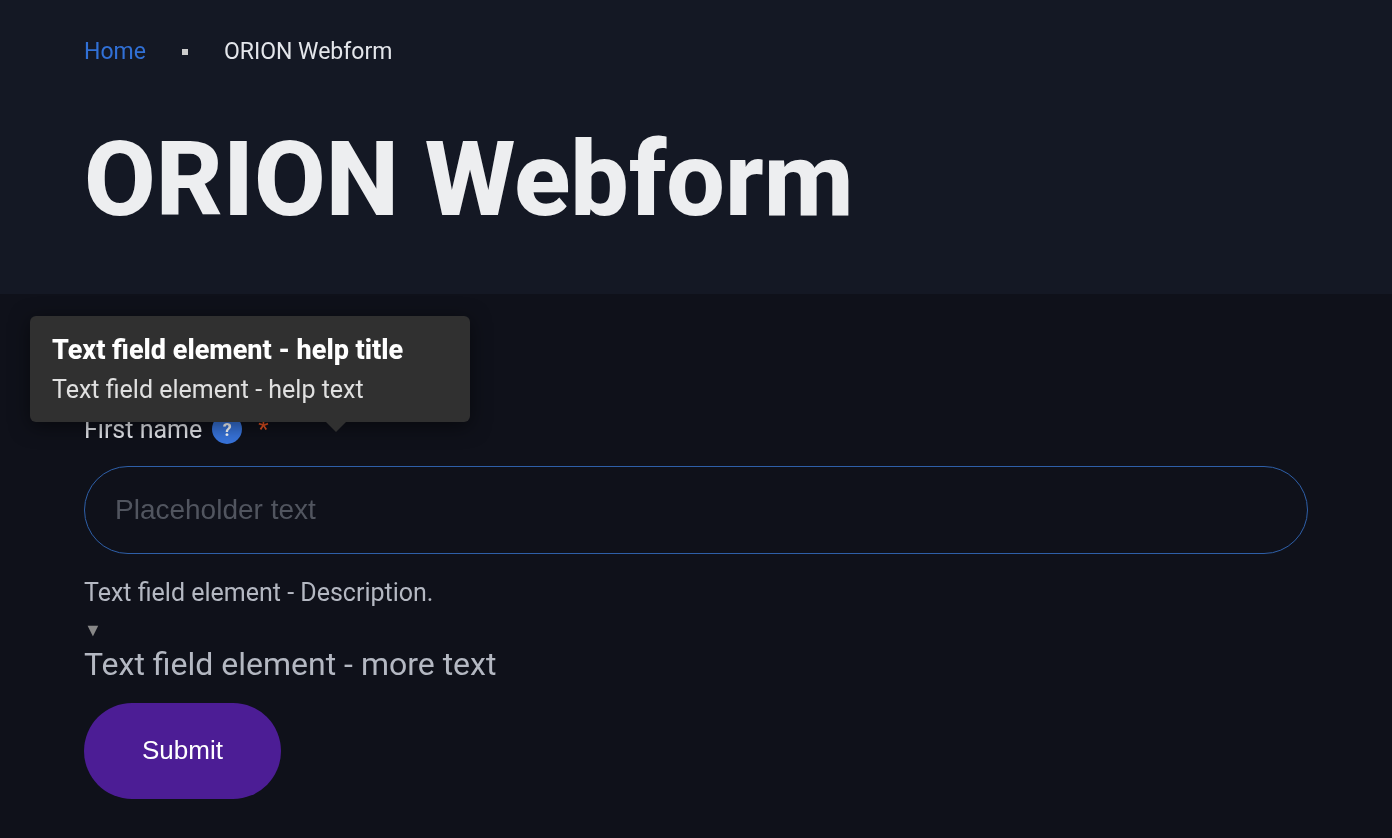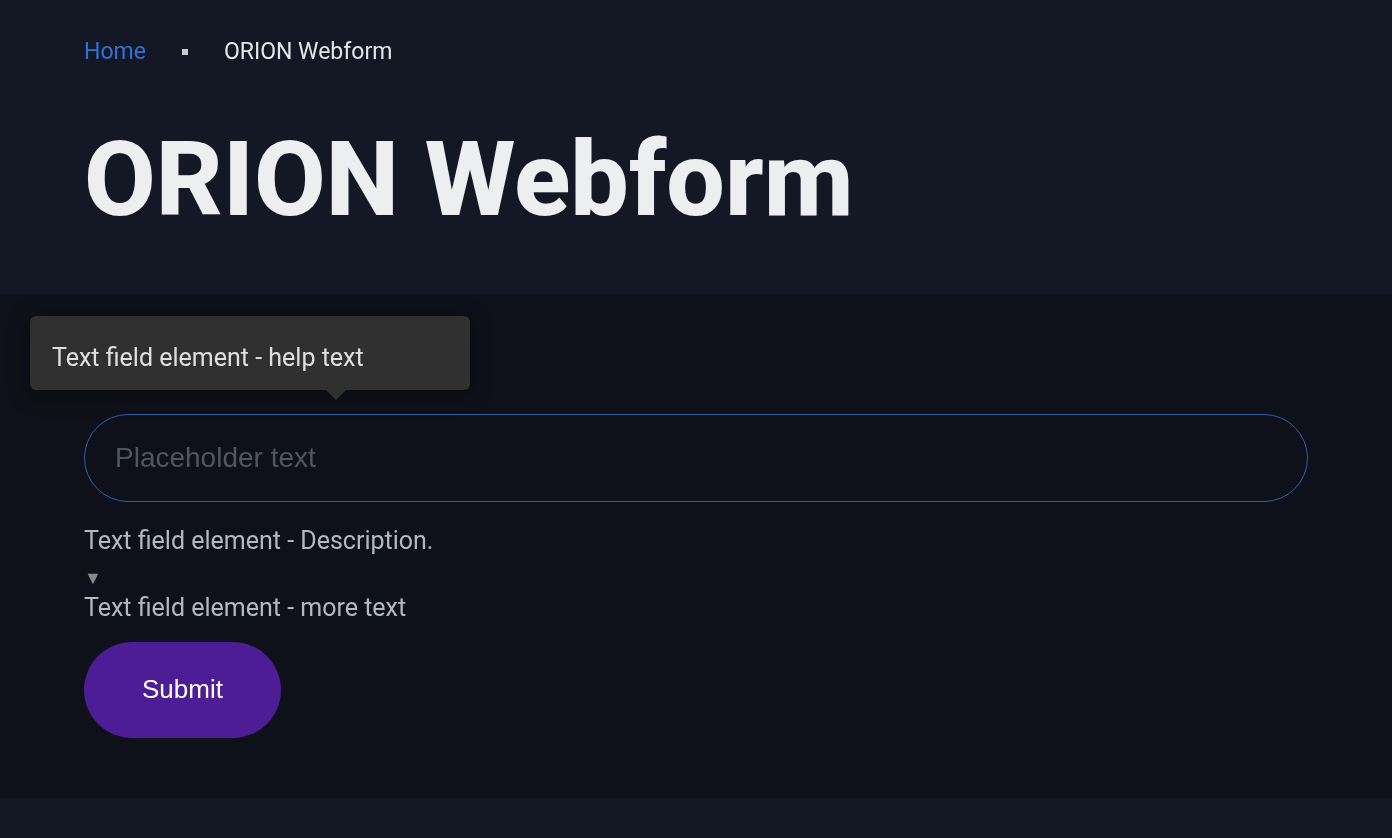--- a/index.html
+++ b/index.html
@@ -130,21 +130,21 @@
   }
   .more-caret {
     color: #888;
     font-size: 18px;
   }
   .more-link {
     color: #3874DB;
     cursor: pointer;
   }
   .more-text {
-    font-size: 25px;
+    font-size: 32px;
     color: #B4B8C2;
     margin-top: 4px;
   }
   .submit-btn {
     margin-top: 20px;
     background: #4c1d95;
     color: #fff;
     border: none;
     border-radius: 48px;
     height: 96px;
@@ -164,23 +164,29 @@
     <span class="breadcrumb-current">ORION Webform</span>
   </nav>
 
   <h1 class="page-title">ORION Webform</h1>
 
   <div class="form-section">
 
     <div class="field-wrap">
 
       <div class="tooltip">
+        <div class="tooltip-title">Text field element - help title</div>
         <div class="tooltip-text">Text field element - help text</div>
       </div>
 
+      <div class="field-label-row">
+        <span class="field-label">First name</span>
+        <span class="help-badge">?</span>
+        <span class="required-star">*</span>
+      </div>
 
       <input type="text" class="text-input" placeholder="Placeholder text" style="">
 
       <div class="description">Text field element - Description.</div>
 
       <div class="more-row">
         <span class="more-caret">▼</span>
       </div>
 
       <div class="more-text">Text field element - more text</div>

